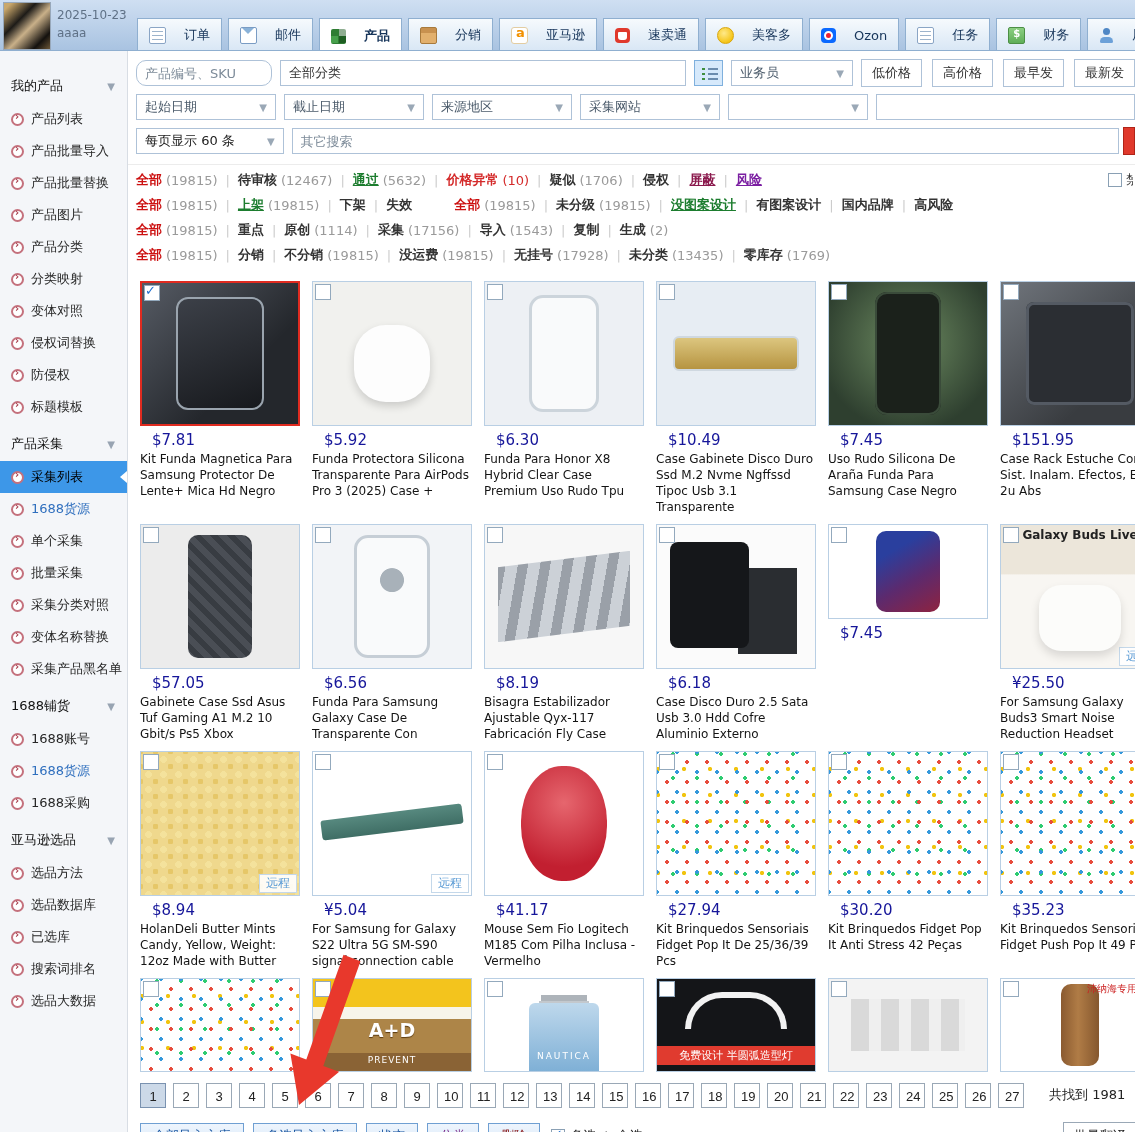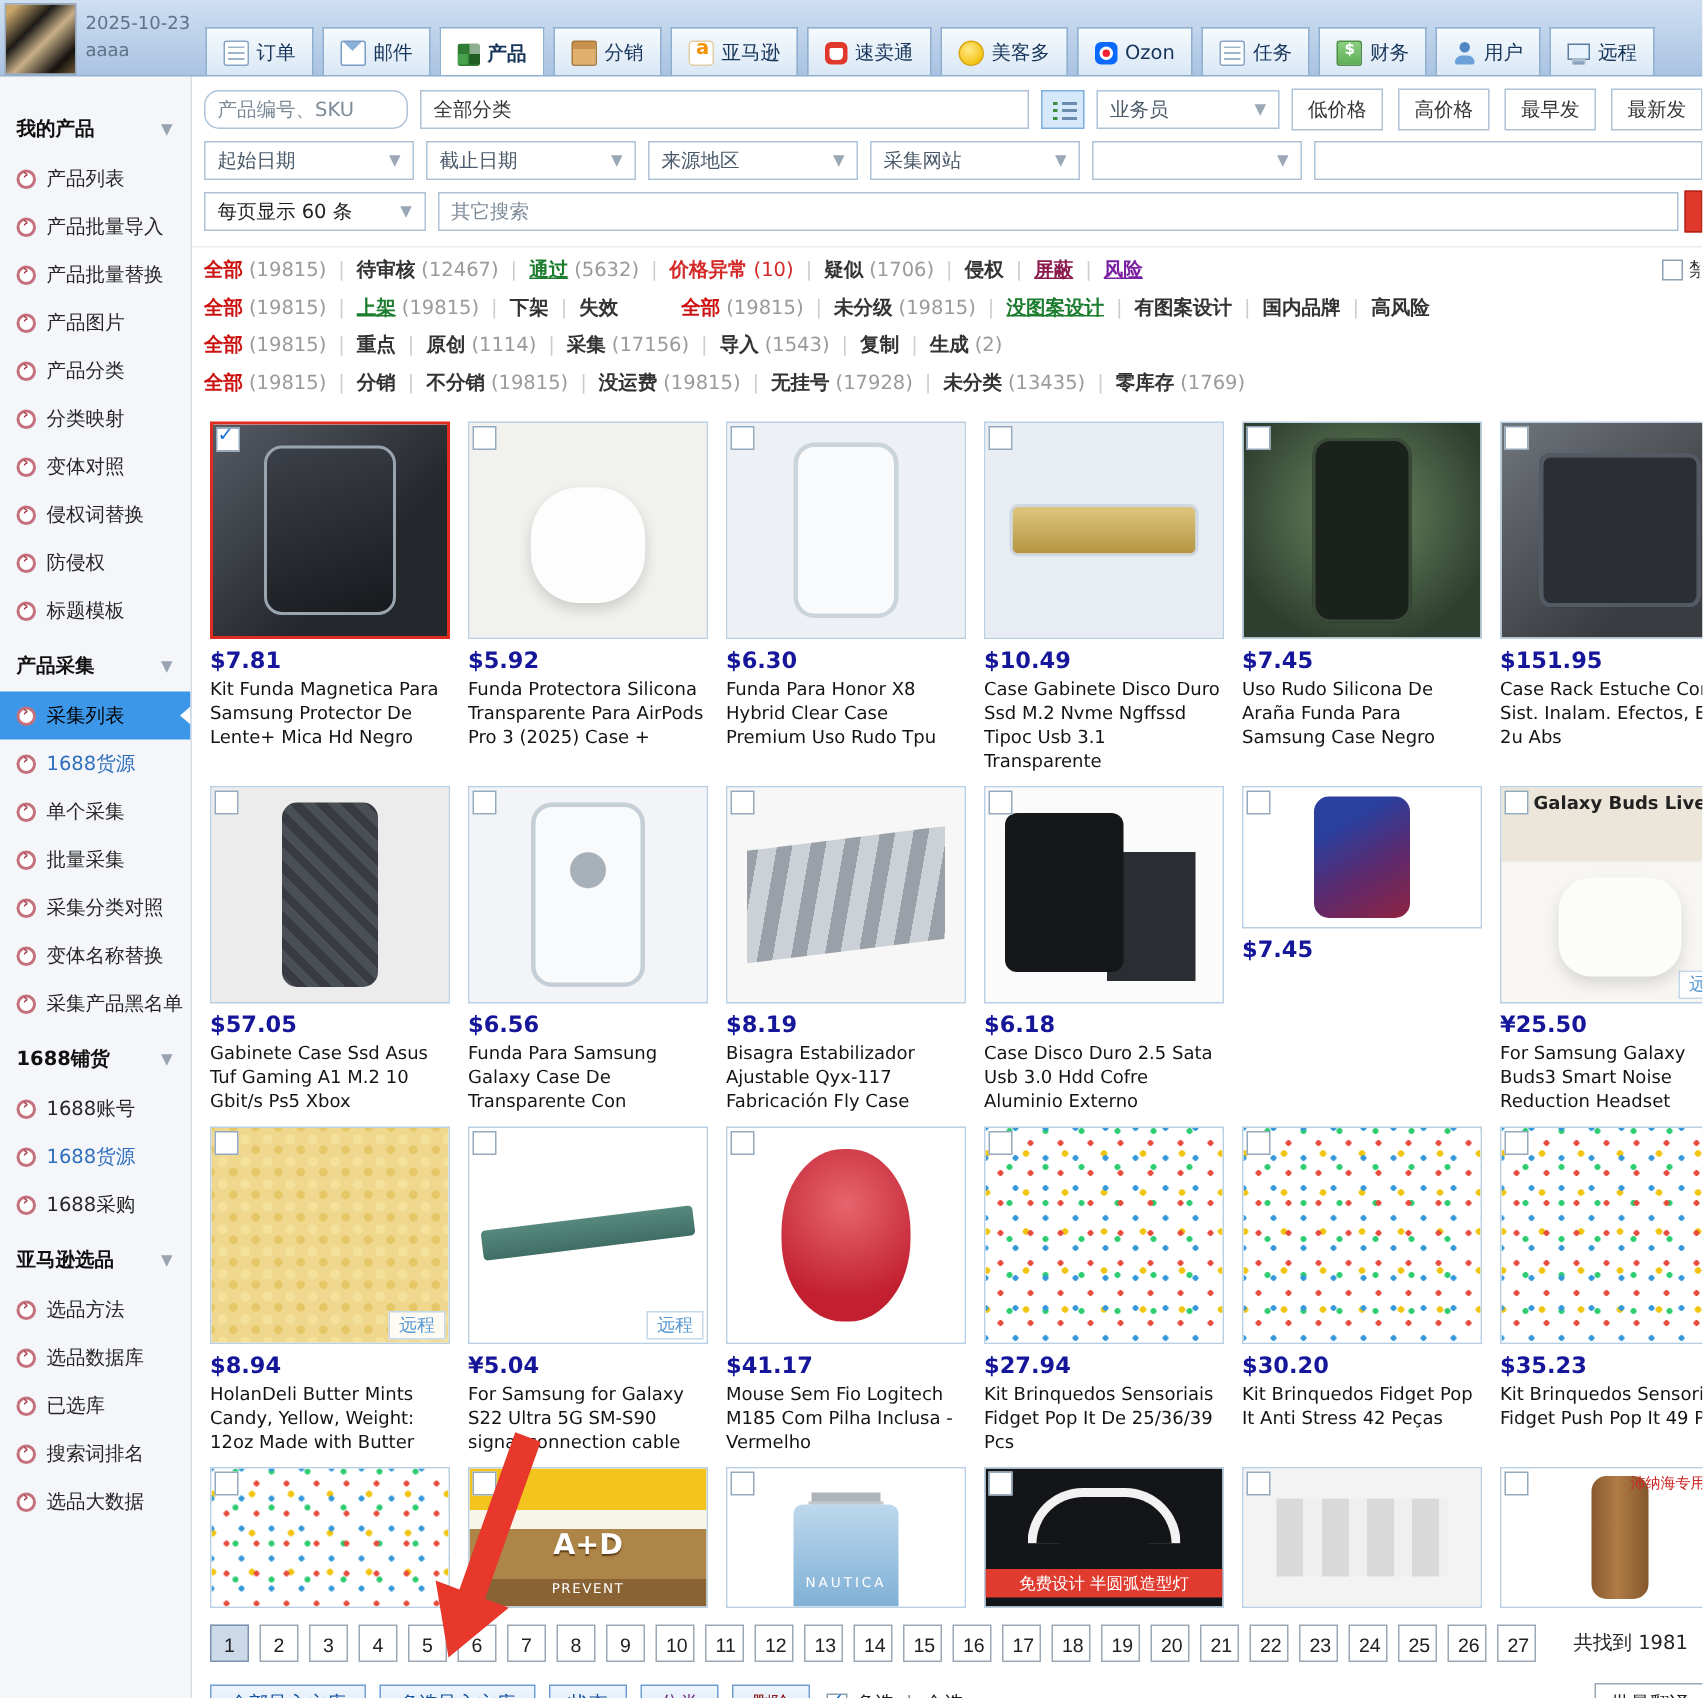--- a/index.html
+++ b/index.html
@@ -5,21 +5,21 @@
   html,body{margin:0;padding:0}
   body{width:1135px;height:1132px;overflow:hidden;position:relative;background:#fff;
        font-family:"DejaVu Sans","Liberation Sans",sans-serif;font-size:13px;color:#222}
   
   .topbar{height:50px;background:linear-gradient(#cfdff2,#a9c3e1);border-bottom:1px solid #8fafd0;
           position:relative;display:flex;align-items:flex-start}
   .avatar{width:46px;height:46px;margin:2px 6px 0 3px;border:1px solid #98a8ba;
           background:linear-gradient(135deg,#c9a76b 8%,#1d1b18 35%,#c9b089 55%,#14110e 82%,#6b5636)}
   .idtext{padding-top:6px;line-height:18px;color:#5f7186;font-size:12px}
   .tabs{list-style:none;margin:0;padding:0;display:flex;position:absolute;left:137px;bottom:0}
-  .tab{display:flex;align-items:center;gap:5px;padding:6px 11px 5px;border:1px solid #8fafd0;border-bottom:none;
+  .tab{display:flex;align-items:center;gap:18px;padding:6px 11px 5px;border:1px solid #8fafd0;border-bottom:none;
        background:linear-gradient(#f6fafd,#d9e7f5);color:#17355a;cursor:default;white-space:nowrap}
   .tab+.tab{margin-left:6px}
   .tab[data-active="true"]{background:#fff;padding-top:8px;font-weight:bold}
   .ti{width:15px;height:15px;display:inline-block;position:relative;border-radius:3px;flex:0 0 auto}
   [data-icon="doc"],[data-icon="task"]{background:#fff;border:1px solid #8aa5c5;border-radius:2px}
   [data-icon="doc"]::after,[data-icon="task"]::after{content:"";position:absolute;inset:3px 2px;
        background:repeating-linear-gradient(#9db4cc 0 1px,transparent 1px 4px)}
   [data-icon="mail"]{background:#fff;border:1px solid #7a9cc4;border-radius:2px}
   [data-icon="mail"]::after{content:"";position:absolute;left:1px;top:0;width:0;height:0;
        border-left:6px solid transparent;border-right:6px solid transparent;border-top:6px solid #8ab2d8}
@@ -38,21 +38,21 @@
   [data-icon="user"]{background:transparent}
   [data-icon="user"]::before{content:"";position:absolute;top:0;left:4px;width:7px;height:7px;border-radius:50%;background:#4f87c5}
   [data-icon="user"]::after{content:"";position:absolute;bottom:0;left:1px;width:13px;height:6px;border-radius:6px 6px 2px 2px;background:#6ba0d8}
   [data-icon="remote"]{background:transparent}
   [data-icon="remote"]::before{content:"";position:absolute;top:1px;left:0;width:13px;height:9px;background:#e8f2fc;border:1px solid #5a7da0}
   [data-icon="remote"]::after{content:"";position:absolute;bottom:0;left:4px;width:7px;height:2px;background:#8aa4be;box-shadow:0 -1px 0 1px #aebfd0}
   
   .layout{display:flex;height:1082px}
   
   .sidebar{width:127px;flex:0 0 127px;background:#f4f6f9;border-right:1px solid #d8dde4;padding-top:18px;overflow:hidden}
-  .sec-h{display:flex;align-items:center;justify-content:space-between;font-weight:bold;font-size:13px;
+  .sec-h{display:flex;align-items:center;justify-content:space-between;font-weight:normal;font-size:13px;
          padding:8px 12px 8px 11px;color:#111}
   .sec-arrow{color:#98a4b2;font-size:10px}
   .side-list{list-style:none;margin:0 0 4px;padding:0}
   .side-item{display:flex;align-items:center;gap:7px;padding:7px 4px 7px 11px;color:#272727;cursor:default;position:relative}
   .dot-icon{width:13px;height:13px;border-radius:50%;background:#fff;border:2px solid #c4717d;position:relative;flex:0 0 auto;box-sizing:border-box}
   .dot-icon::after{content:"›";position:absolute;left:2px;top:-4px;color:#a8404e;font-size:10px;font-weight:bold}
   .side-item[data-active="true"]{background:#3d97e8;color:#000000}
   .side-item[data-active="true"]::after{content:"";position:absolute;right:0;top:50%;margin-top:-6px;
          border-top:6px solid transparent;border-bottom:6px solid transparent;border-right:7px solid #fff}
   .side-item[data-cls="link"]{color:#2f6fbe}
@@ -90,21 +90,21 @@
   .cb{width:14px;height:14px;box-sizing:border-box;background:#fff;border:1px solid #8aa0b4;position:relative;display:inline-block;flex:0 0 auto}
   .cb[data-on="true"]::after{content:"✓";position:absolute;left:0px;top:-3px;color:#1e6fd0;font-weight:bold;font-size:13px}
   .cb-right{margin-left:auto;display:flex;align-items:center;gap:4px;margin-right:2px}
   .cb-right .cliptext{width:7px;overflow:hidden;white-space:nowrap;color:#333}
   
   .grid{display:grid;grid-template-columns:repeat(6,160px);column-gap:12px;row-gap:9px;margin:8px 0 0 12px}
   .card{width:160px}
   .imgbox{position:relative;height:145px;border:1px solid #b9cfe4;background:#fff;overflow:hidden;box-sizing:border-box}
   .card[data-sel="true"] .imgbox{border:2px solid #e02b20}
   .card .ccb{position:absolute;top:2px;left:2px;z-index:3;width:16px;height:16px;background:#fff;border:1px solid #93a9bd}
-  .price{color:#16169a;font-weight:bold;font-size:15px;margin:5px 0 2px}
+  .price{color:#16169a;font-weight:normal;font-size:15px;margin:5px 12px 2px}
   .title{font-size:12px;line-height:16px;color:#141414}
   .title:empty,.price:empty{display:none}
   .badge{position:absolute;right:2px;bottom:2px;color:#5a9bd5;background:rgba(255,255,255,.9);
          border:1px solid #c4d8ea;padding:0 6px;font-size:12px;line-height:17px}
   .badge:empty,.img-label:empty,.img-sub:empty,.img-banner:empty,.num-badge:empty,.sf-badge:empty{display:none}
   .img-label{position:absolute;top:3px;left:0;right:0;text-align:center;font-weight:bold;color:#222;font-size:12px;z-index:2}
   .img-sub{position:absolute;top:76px;left:0;right:0;text-align:center;color:#fff;font-size:9px;letter-spacing:1px;z-index:2}
   .img-banner{position:absolute;left:0;right:0;bottom:6px;background:#e03b2f;color:#fff;font-size:11px;
          text-align:center;padding:2px 0;z-index:2;white-space:nowrap;overflow:hidden}
   .imgbox::before{content:"";position:absolute;inset:0}

